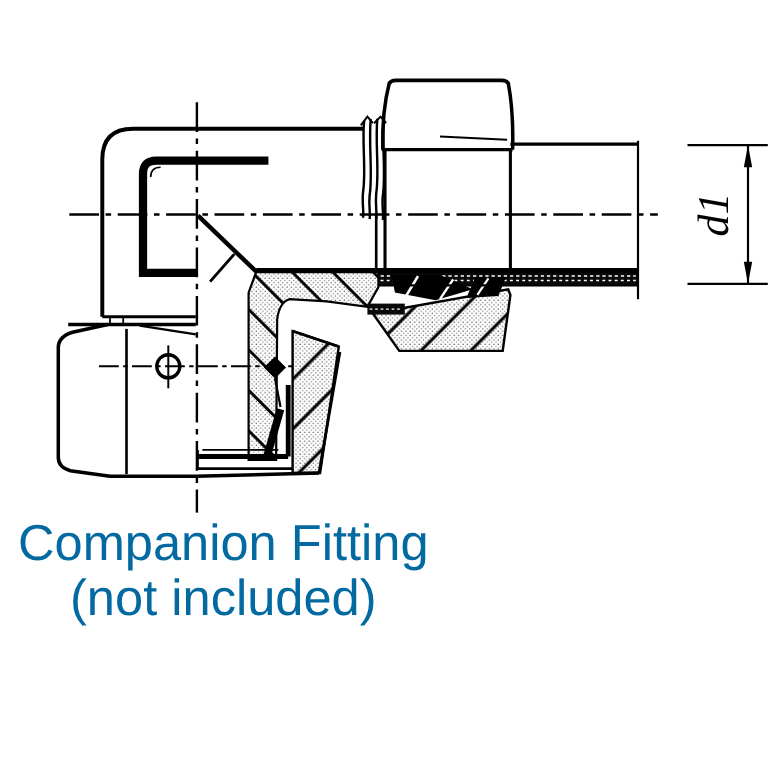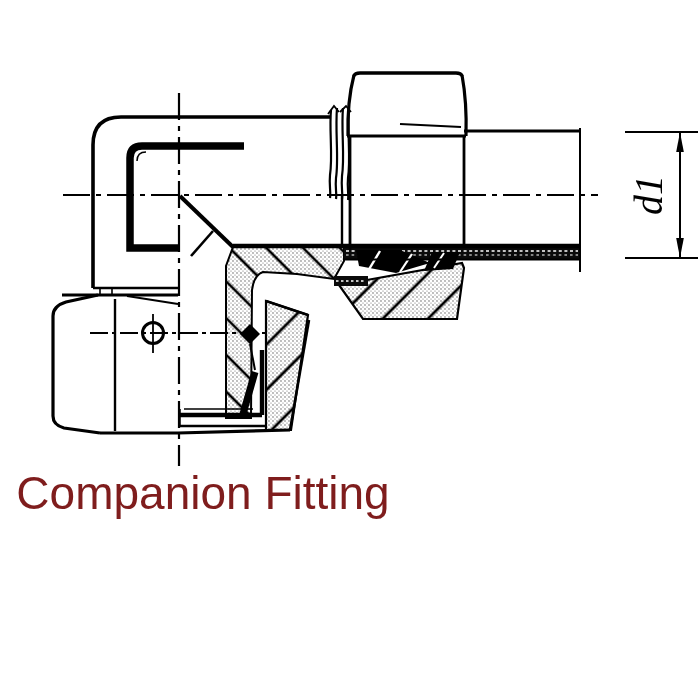--- a/index.html
+++ b/index.html
@@ -1,21 +1,21 @@
 <!DOCTYPE html>
 <html><head>
 <meta charset="utf-8">
 <style>
   html,body{margin:0;padding:0;background:#fff;}
   #stage{position:relative;width:700px;height:700px;background:#fff;overflow:hidden;
          font-family:"Liberation Sans",sans-serif;}
   #drawing{position:absolute;left:0;top:0;}
   #caption{position:absolute;left:0px;top:468px;width:406px;text-align:center;
            font-family:"Liberation Sans",sans-serif;font-size:46px;line-height:50px;
-           color:#7f1d1d;letter-spacing:0px;}
+           color:#0369a1;letter-spacing:0px;}
   #caption div{white-space:nowrap;}
 </style>
 </head>
 <body>
 
 <div id="stage">
 
 <svg id="drawing" width="700" height="700" viewBox="0 0 700 700">
 
   <defs>
@@ -157,15 +157,16 @@
     <line x1="625" y1="258" x2="698" y2="258" stroke="#000" stroke-width="2"></line>
     <line x1="680" y1="132" x2="680" y2="258" stroke="#000" stroke-width="2"></line>
     <path d="M680,132 L676.2,152 L683.8,152 Z" fill="#000"></path>
     <path d="M680,258 L676.2,238 L683.8,238 Z" fill="#000"></path>
     <text transform="translate(653,195) rotate(-90)" x="0" y="0" text-anchor="middle" font-family="Liberation Serif, serif" font-style="italic" font-size="40" fill="#000" dominant-baseline="middle">d1</text>
   </g>
 </svg>
 
 <div id="caption">
   <div>Companion Fitting</div>
+  <div>(not included)</div>
 </div>
 
 </div>
 
 </body></html>

